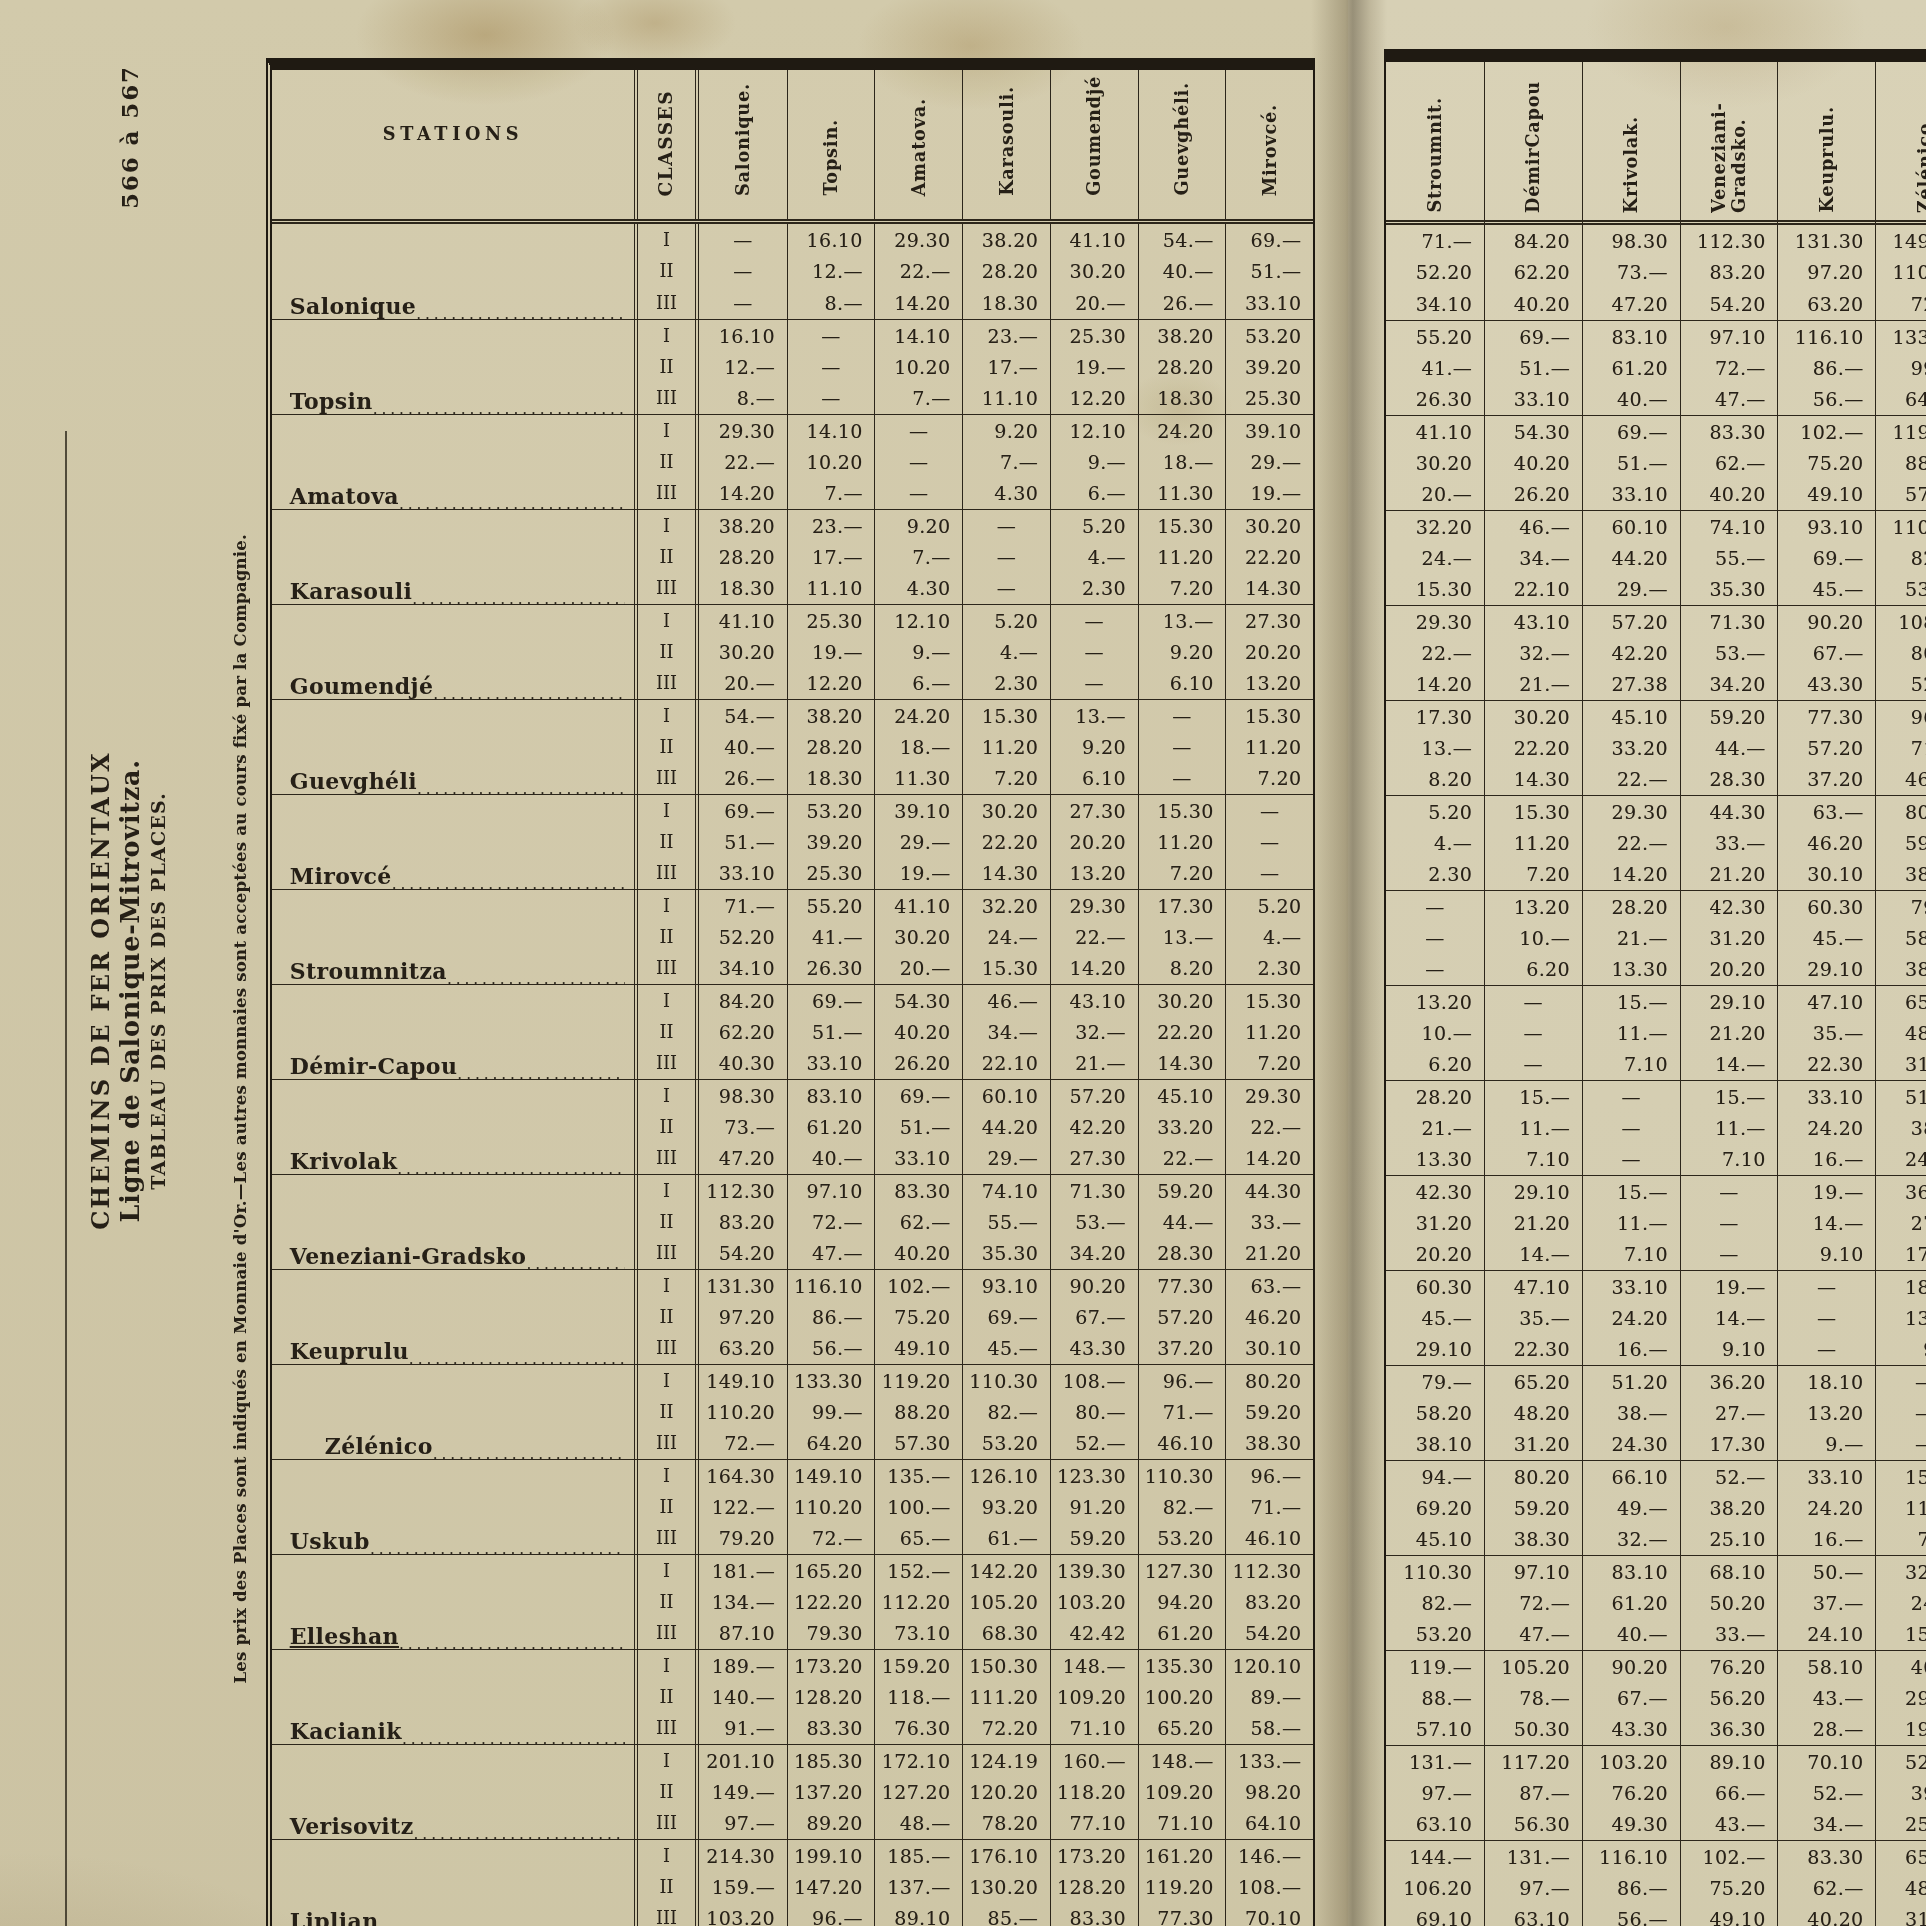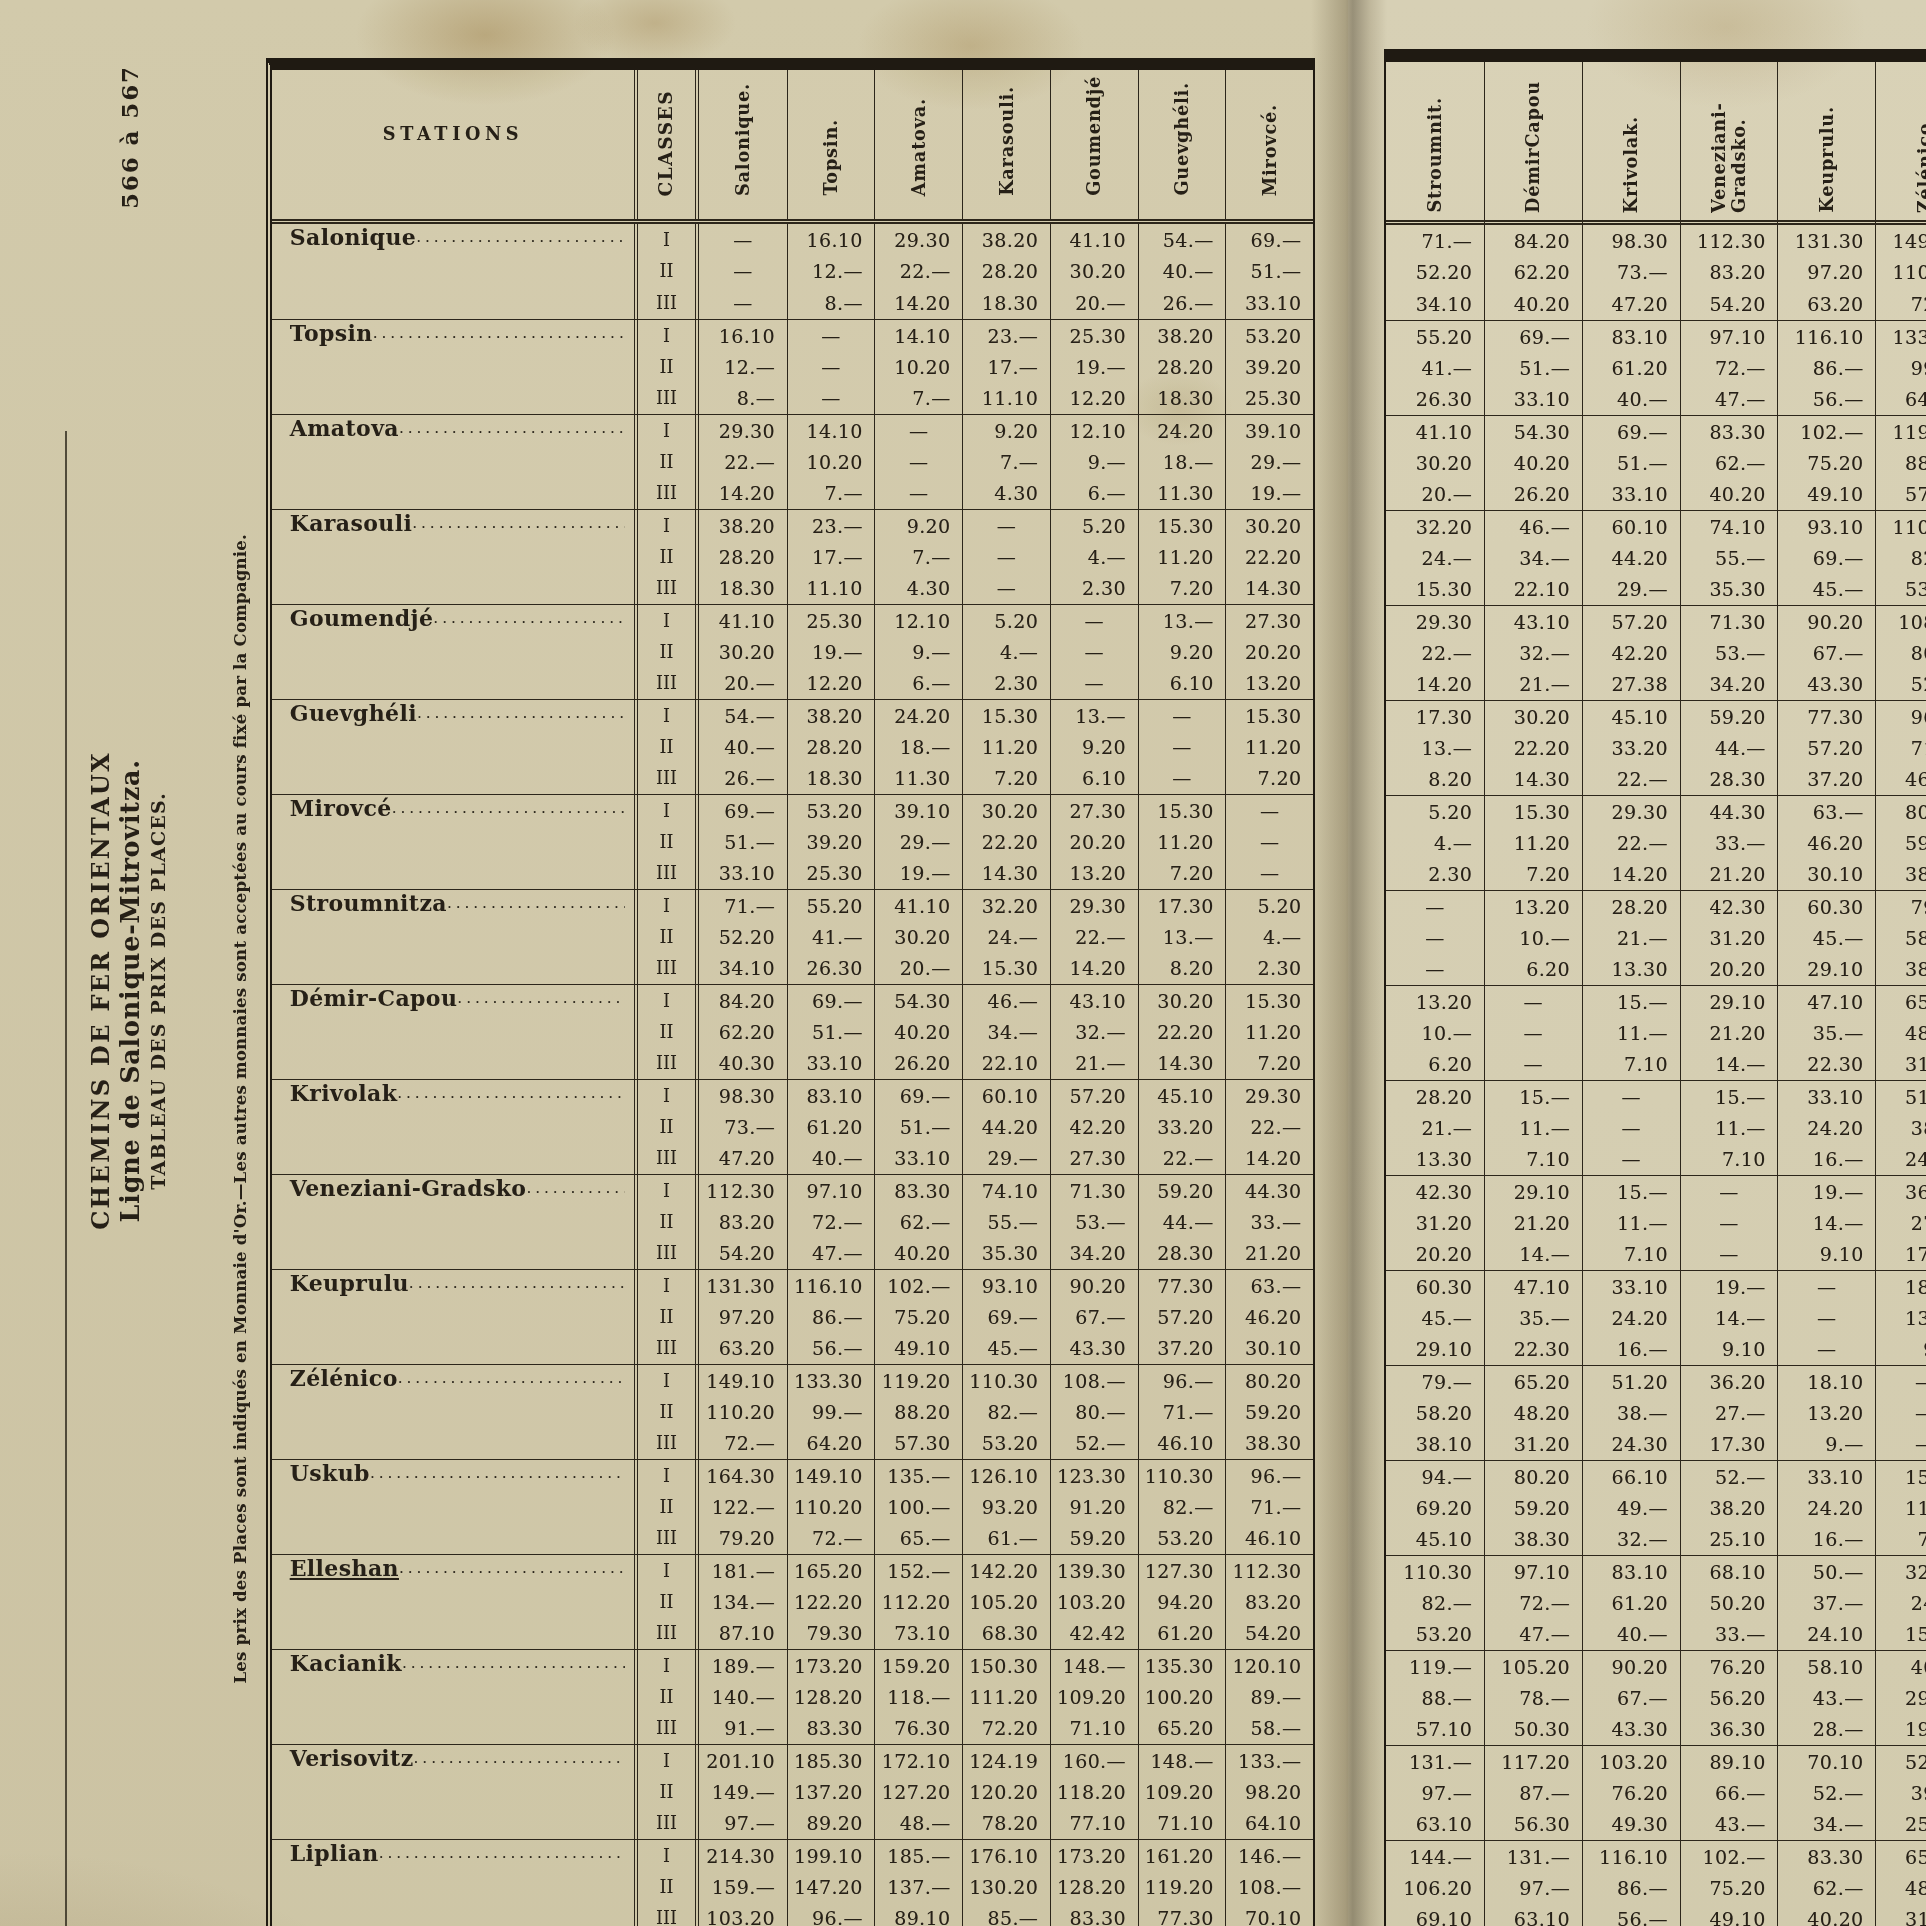--- a/index.html
+++ b/index.html
@@ -57,21 +57,21 @@
   .trow .cell:first-child{border-left:none;}
   .col-classes{border-left:4.2px double var(--line); border-right:4.2px double var(--line);}
   .col-classes + .cell{border-left:none;}
 
   .hcell{display:flex; align-items:flex-end; justify-content:center; padding-bottom:23px;}
   .stations-hcell{align-items:center; font-size:17.7px; font-weight:bold; letter-spacing:4.6px;}
   .classes-label{font-size:18.5px; font-weight:bold; letter-spacing:1.5px;}
   .collabel{font-size:17.7px; font-weight:bold; letter-spacing:0.8px;}
   .collabel.wrap{white-space:normal; max-height:151px; line-height:1.12;}
 
-  .stcell{display:flex; align-items:flex-start; padding:0 9.2px 0 17.7px;}
+  .stcell{display:flex; align-items:flex-end; padding:0 9.2px 0 17.7px;}
   .st-name{font-size:22px; font-weight:bold; letter-spacing:0.4px; white-space:nowrap;}
   .st-dots{flex:1; overflow:hidden; white-space:nowrap; font-size:15.4px; letter-spacing:3.9px; position:relative; top:3.9px; color:#2a251b;}
 
   .line3{height:33.333%; display:flex; align-items:center;}
   .classline{justify-content:center; font-size:17.7px;}
   .fareline{justify-content:flex-end; padding-right:11.6px; font-size:19px; letter-spacing:0.4px;
     text-shadow:0.2px 0.2px 0 rgba(40,30,20,.35);}
   .fareline.blank{justify-content:center; padding-right:0;}
 </style>
 </head>
@@ -669,21 +669,21 @@
         <div class="line3 fareline">37.20</div>
       </div>
       <div class="cell farecell">
         <div class="line3 fareline">63.—</div>
         <div class="line3 fareline">46.20</div>
         <div class="line3 fareline">30.10</div>
       </div>
     </div>
     <div class="trow block-row lrow">
       <div class="cell stcell">
-        <div class="st-name" style="display: inline;">Zélénico</div>
+        <div class="st-name" style="display: inline; margin-left: 35px;">Zélénico</div>
         <div class="st-dots" style="display: inline-block;">..................................</div>
       </div>
       <div class="cell classcol col-classes">
         <div class="line3 classline">I</div>
         <div class="line3 classline">II</div>
         <div class="line3 classline">III</div>
       </div>
       <div class="cell farecell">
         <div class="line3 fareline">149.10</div>
         <div class="line3 fareline">110.20</div>

